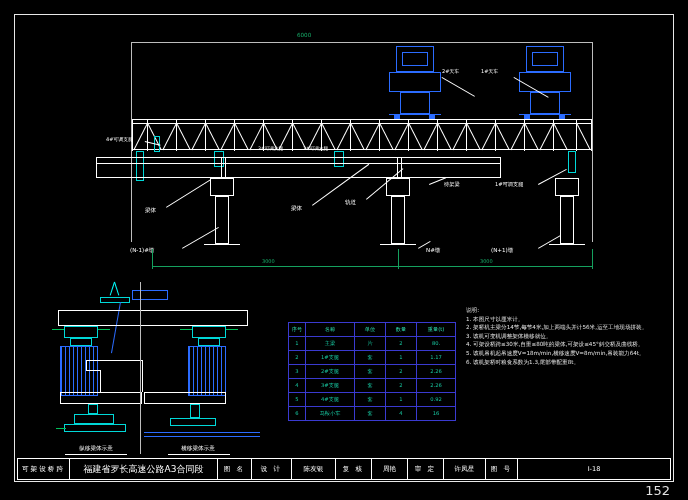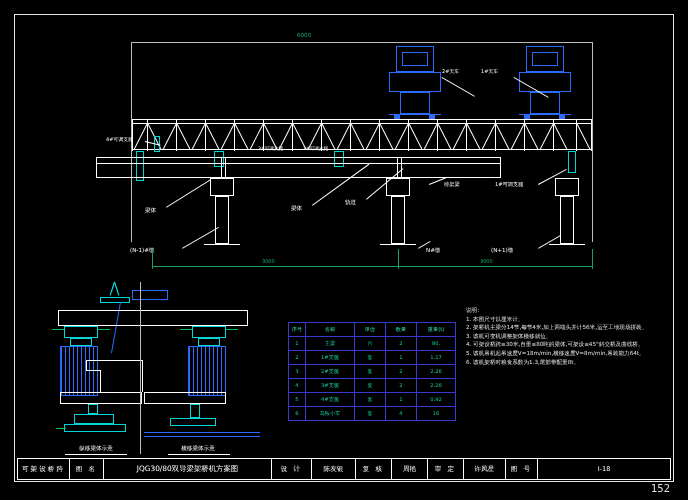--- a/index.html
+++ b/index.html
@@ -60,21 +60,21 @@
 
   
   #notes{position:absolute;left:466px;top:306px;width:200px;color:#e4e4e4;font-size:5.6px;line-height:8.6px;}
   #notes .nline{white-space:normal;}
 
   
   #tblock{position:absolute;left:17px;top:458px;width:654px;height:22px;border:1px solid #fff;box-sizing:border-box;display:flex;}
   #tblock .cell{border-right:1px solid #fff;box-sizing:border-box;display:flex;align-items:center;justify-content:center;color:#fff;font-size:6.6px;height:100%;}
   #tblock .cell:last-child{border-right:none;}
   .cellLbl{letter-spacing:2px;}
-  #pageno{position:absolute;right:18px;top:483px;color:#e0e0e0;font-size:10px;}
+  #pageno{position:absolute;right:18px;top:483px;color:#e0e0e0;font-size:13px;}
 
   .sectionCap{position:absolute;color:#fff;font-size:5.6px;text-align:center;}
   .capUnder{position:absolute;height:1px;background:#fff;}
 </style>
 </head>
 <body>
 
 <div id="sheet">
 
   <div id="frame"></div>
@@ -333,22 +333,22 @@
     <div class="nline">1. 本图尺寸以厘米计。</div>
     <div class="nline">2. 架桥机主梁分14节,每节4米,加上两端头并计56米,运至工地现场拼装。</div>
     <div class="nline">3. 该机可变机调整架体横移就位。</div>
     <div class="nline">4. 可架设桥跨≤30米,自重≤80吨的梁体,可架设≤45°斜交桥及曲线桥。</div>
     <div class="nline">5. 该机吊机起吊速度V=18m/min,横移速度V=8m/min,吊装能力64t。</div>
     <div class="nline">6. 该机架桥时粮食系数为1.3,尾部带配重8t。</div>
   </div>
 
   <div id="tblock">
     <div class="cell cellLbl" style="width:52px;">可架设桥跨</div>
+    <div class="cell" style="width:148px;font-size:9px;">福建省罗长高速公路A3合同段</div>
     <div class="cell cellLbl" style="width:34px;">图  名</div>
-    <div class="cell" style="width:168px;font-size:7.4px;">JQG30/80双导梁架桥机方案图</div>
     <div class="cell cellLbl" style="width:40px;">设  计</div>
     <div class="cell" style="width:44px;">陈友银</div>
     <div class="cell cellLbl" style="width:36px;">复  核</div>
     <div class="cell" style="width:36px;font-family:Liberation Serif, serif;">周艳</div>
     <div class="cell cellLbl" style="width:36px;">审  定</div>
     <div class="cell" style="width:42px;">许凤星</div>
     <div class="cell cellLbl" style="width:32px;">图  号</div>
     <div class="cell" style="flex:1;">I-18</div>
   </div>
 

